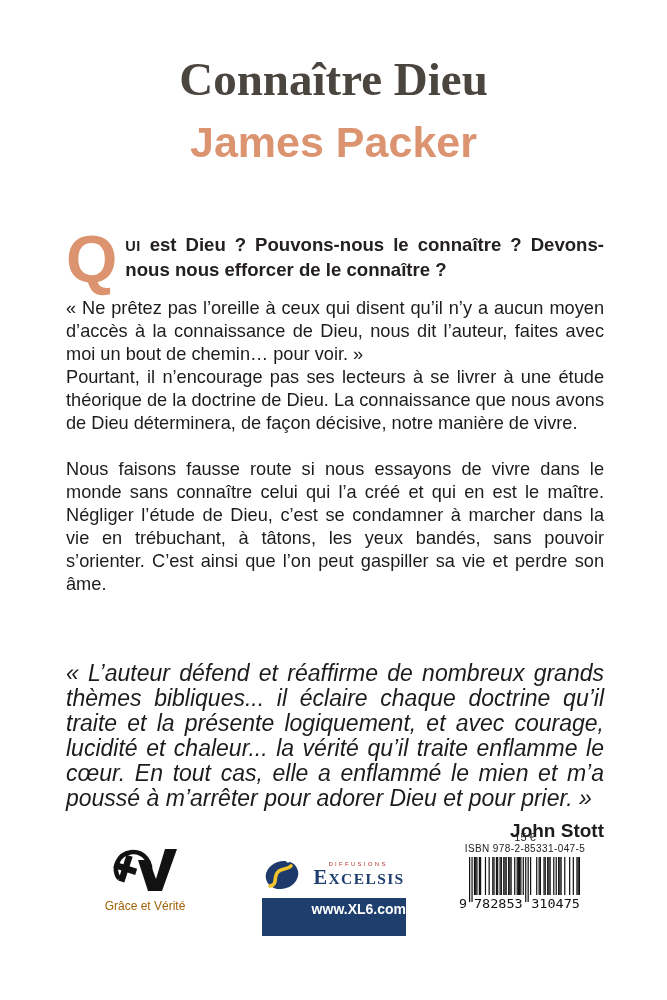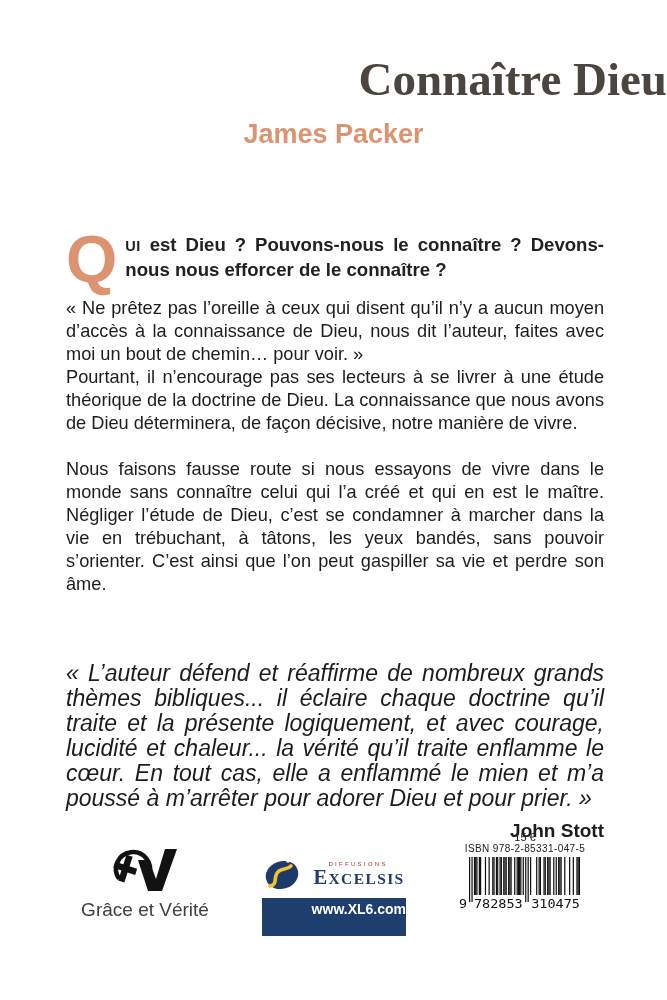--- a/index.html
+++ b/index.html
@@ -7,26 +7,26 @@
     position:relative; width:667px; height:1000px; margin:0 auto;
     background:#ffffff; overflow:hidden;
     font-family:"Liberation Sans", sans-serif;
     color:var(--text, #1d1c1a);
     -webkit-font-smoothing:antialiased;
   }
 
   
   .title {
     position:absolute; top:56px; left:0; width:667px; margin:0;
-    text-align:right; font-family:"Liberation Serif", serif;
+    text-align:center; font-family:"Liberation Serif", serif;
     font-weight:700; font-size:47px; line-height:1; color:var(--title, #4b4540);
   }
   .author {
     position:absolute; top:121px; left:0; width:667px; margin:0;
-    text-align:center; font-weight:700; font-size:27px; line-height:1;
+    text-align:center; font-weight:700; font-size:43px; line-height:1;
     color:var(--accent, #dc9470);
   }
 
   
   .body-col {
     position:absolute; left:66px; top:233px; width:538px;
     font-size:18.2px; line-height:23px; text-align:justify;
   }
   .question { margin:0 0 16px 0; font-weight:700; font-size:18.6px; color:#242020; }
   .dropcap {
@@ -35,21 +35,21 @@
   }
   .sc { text-transform:uppercase; font-size:0.78em; letter-spacing:0.4px; }
   .para { margin:0; }
   .para.gap-after { margin-bottom:23px; }
   .quote { margin:65px 0 0 0; font-style:italic; font-size:23px; line-height:25px; }
   .attrib { margin:8px 0 0 0; font-weight:700; font-size:19px; text-align:right; }
 
   
   .gev { position:absolute; left:64px; top:848px; width:162px; text-align:center; }
   .gev svg { display:block; margin:0 auto; }
-  .gev-name { margin-top:7px; font-size:19px; color:#404040; }
+  .gev-name { margin-top:7px; font-size:12px; color:#a16207; }
 
   
   .xl { position:absolute; left:262px; top:855px; width:144px; }
   .xl-top { display:flex; align-items:center; justify-content:center; gap:12px; height:39px; }
   .xl-text { text-align:left; }
   .diff { color:var(--red, #b5342e); font-size:6px; letter-spacing:2.3px; margin:0 0 0 15px; line-height:6px; }
   .exc {
     font-family:"Liberation Serif", serif; color:var(--navy, #1e3e6e);
     font-size:15.5px; letter-spacing:1.4px; line-height:20px; font-weight:600;
   }

